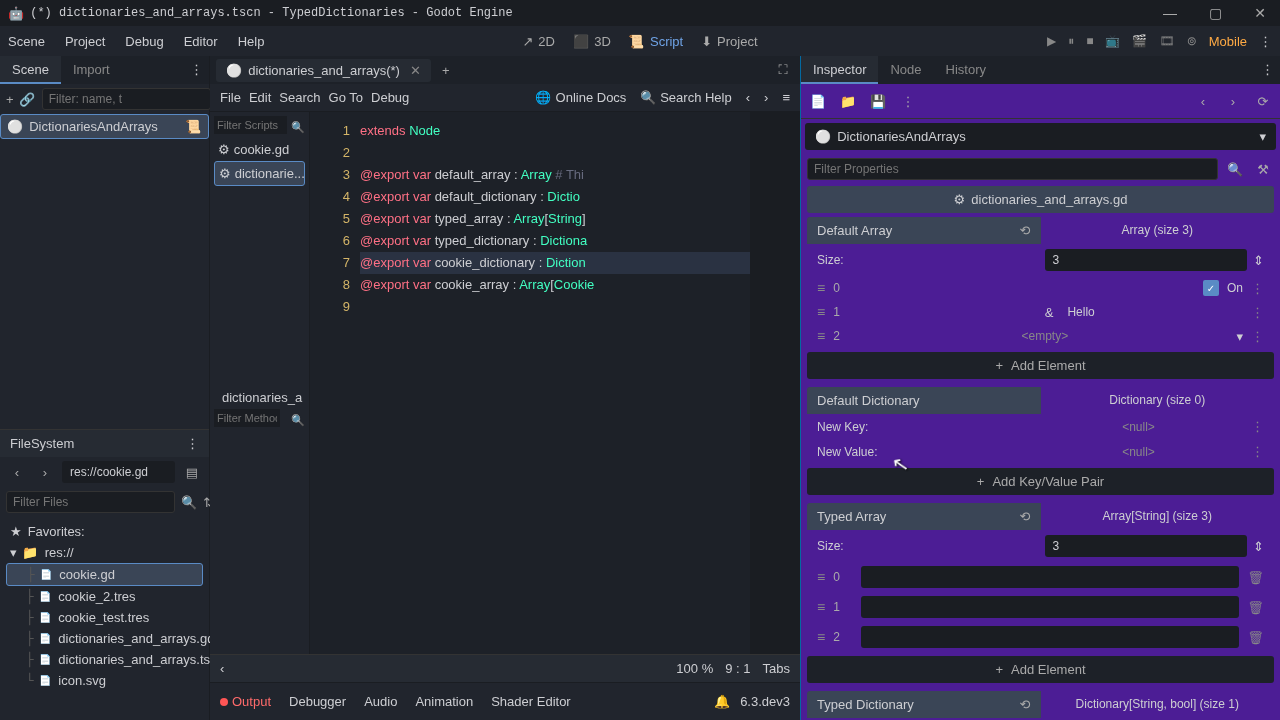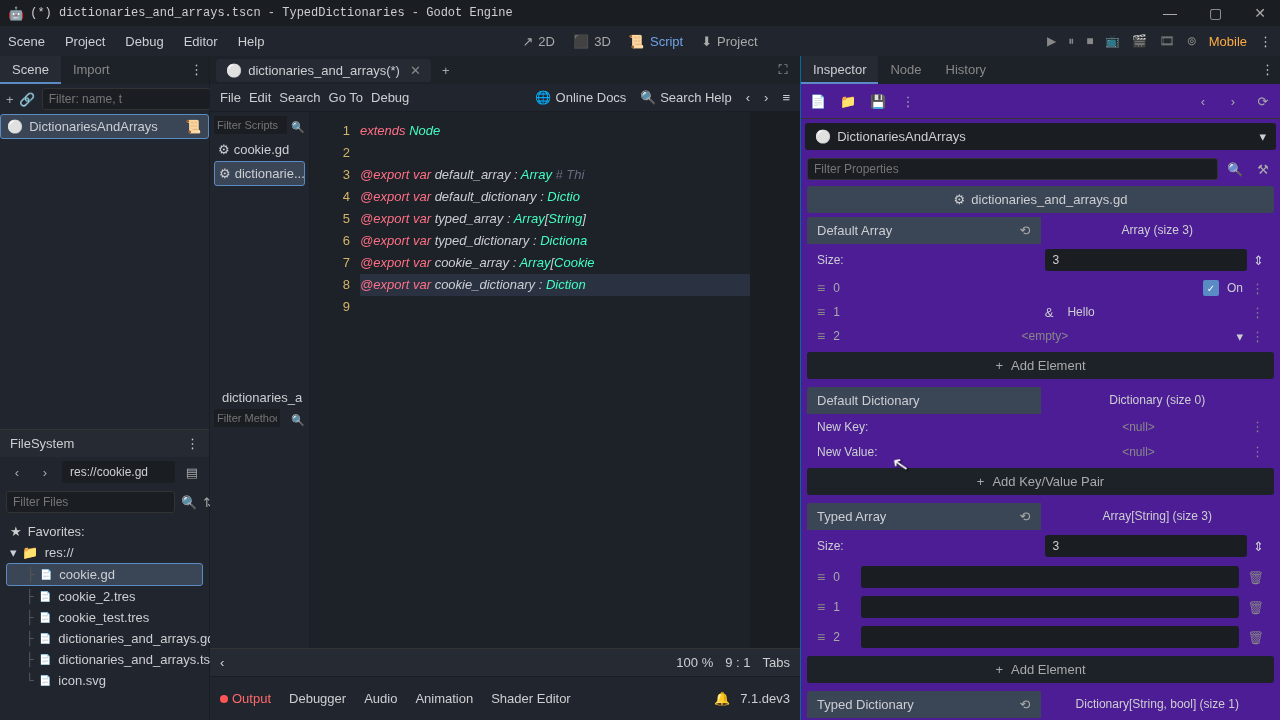--- a/index.html
+++ b/index.html
@@ -61,35 +61,35 @@
 .script-menu-right { display: flex; gap: 14px; align-items: center; }
 
 .script-body { display: flex; flex: 1; }
 .script-sidebar { width: 100px; background: #21252d; border-right: 1px solid #1a1d22; padding: 4px; }
 .script-filter { width: 100%; padding: 3px; background: #1a1d22; border: none; color: #888; margin-bottom: 4px; font-size: 11px; }
 .script-list-item { display: flex; align-items: center; gap: 4px; padding: 4px; font-size: 12px; border-radius: 3px; }
 .script-list-item.active { background: #3a4556; border: 1px solid #5a8bc5; }
 
 .code-area { flex: 1; display: flex; background: #1d2128; position: relative; }
 .line-numbers { width: 50px; text-align: right; padding: 8px 10px 8px 0; color: #d4b568; font-family: monospace; font-size: 13px; line-height: 22px; }
-.code-lines { flex: 1; padding: 8px 0; font-family: monospace; font-size: 13px; line-height: 22px; font-style: italic; }
+.code-lines { flex: 1; padding: 8px 0; font-family: monospace; font-size: 13px; line-height: 22px; }
 .code-line { white-space: pre; }
 .kw-red { color: #ff7085; }
 .kw-type { color: #42ffc2; }
 .kw-comment { color: #676b7f; }
 .kw-var { color: #ff7085; }
 .code-text { color: #cdced2; }
 .code-line.hl { background: #2a3242; }
 .minimap { width: 50px; background: #1a1d22; }
 .script-btabs { display: flex; padding: 4px 8px; gap: 10px; align-items: center; font-size: 12px; }
 .script-status { display: flex; justify-content: space-between; padding: 6px 10px; font-size: 12px; border-top: 1px solid #333; }
 .status-right { display: flex; gap: 12px; }
 
 
-.bottom-dock { height: 44px; background: #21252d; display: flex; align-items: center; padding: 0 10px; gap: 18px; font-size: 12px; border-top: 1px solid #1a1d22; justify-content: space-between; }
+.bottom-dock { height: 38px; background: #21252d; display: flex; align-items: center; padding: 0 10px; gap: 18px; font-size: 12px; border-top: 1px solid #1a1d22; justify-content: space-between; }
 .dock-left { display: flex; gap: 18px; align-items: center; }
 .dock-item.active { color: #ff6b6b; }
 .dot-red { width: 8px; height: 8px; background: #ff5555; border-radius: 50%; display: inline-block; margin-right: 4px; }
 
 
 .insp-toolbar { display: flex; padding: 6px; gap: 8px; align-items: center; border-bottom: 1px solid #333; }
 .insp-node { display: flex; align-items: center; gap: 6px; padding: 6px 10px; background: #1a1d22; margin: 4px; border-radius: 3px; }
 .insp-filter { display: flex; padding: 4px 6px; gap: 6px; }
 .insp-script-header { background: #3a4556; padding: 6px; text-align: center; display: flex; align-items: center; justify-content: center; gap: 6px; font-size: 12px; margin: 2px 6px; border-radius: 3px; }
 
@@ -311,22 +311,22 @@
             <div>8</div>
             <div>9</div>
           </div>
         <div class="code-lines" id="code-lines">
             <div class="code-line"><span class="kw-red">extends </span><span class="kw-type">Node</span></div>
             <div class="code-line">&nbsp;</div>
             <div class="code-line"><span class="kw-red">@export </span><span class="kw-var">var </span><span class="code-text">default_array : </span><span class="kw-type">Array </span><span class="kw-comment"># Thi</span></div>
             <div class="code-line"><span class="kw-red">@export </span><span class="kw-var">var </span><span class="code-text">default_dictionary : </span><span class="kw-type">Dictio</span></div>
             <div class="code-line"><span class="kw-red">@export </span><span class="kw-var">var </span><span class="code-text">typed_array : </span><span class="kw-type">Array</span><span class="code-text">[</span><span class="kw-type">String</span><span class="code-text">]</span></div>
             <div class="code-line"><span class="kw-red">@export </span><span class="kw-var">var </span><span class="code-text">typed_dictionary : </span><span class="kw-type">Dictiona</span></div>
+            <div class="code-line hl"><span class="kw-red">@export </span><span class="kw-var">var </span><span class="code-text">cookie_dictionary : </span><span class="kw-type">Diction</span></div>
             <div class="code-line"><span class="kw-red">@export </span><span class="kw-var">var </span><span class="code-text">cookie_array : </span><span class="kw-type">Array</span><span class="code-text">[</span><span class="kw-type">Cookie</span></div>
-            <div class="code-line hl"><span class="kw-red">@export </span><span class="kw-var">var </span><span class="code-text">cookie_dictionary : </span><span class="kw-type">Diction</span></div>
             <div class="code-line">&nbsp;</div>
           </div>
         <div class="minimap"></div>
       </div>
     </div>
     <div class="script-status">
       <span>‹</span>
       <div class="status-right">
         <span>100 %</span>
         <span>9  :   1</span>
@@ -336,21 +336,21 @@
     <div class="bottom-dock">
       <div class="dock-left">
         <span class="dock-item active"><span class="dot-red"></span><span>Output</span></span>
         <span>Debugger</span>
         <span>Audio</span>
         <span>Animation</span>
         <span>Shader Editor</span>
       </div>
       <div style="display:flex;gap:10px;align-items:center">
         <span>🔔</span>
-        <span>7.1.dev3</span>
+        <span>6.3.dev3</span>
       </div>
     </div>
   </div>
 
   <div class="right-panel">
     <div class="panel-tabs">
       <div class="panel-tab active">Inspector</div>
       <div class="panel-tab">Node</div>
       <div class="panel-tab">History</div>
       <span style="margin-left:auto;padding:6px">⋮</span>

